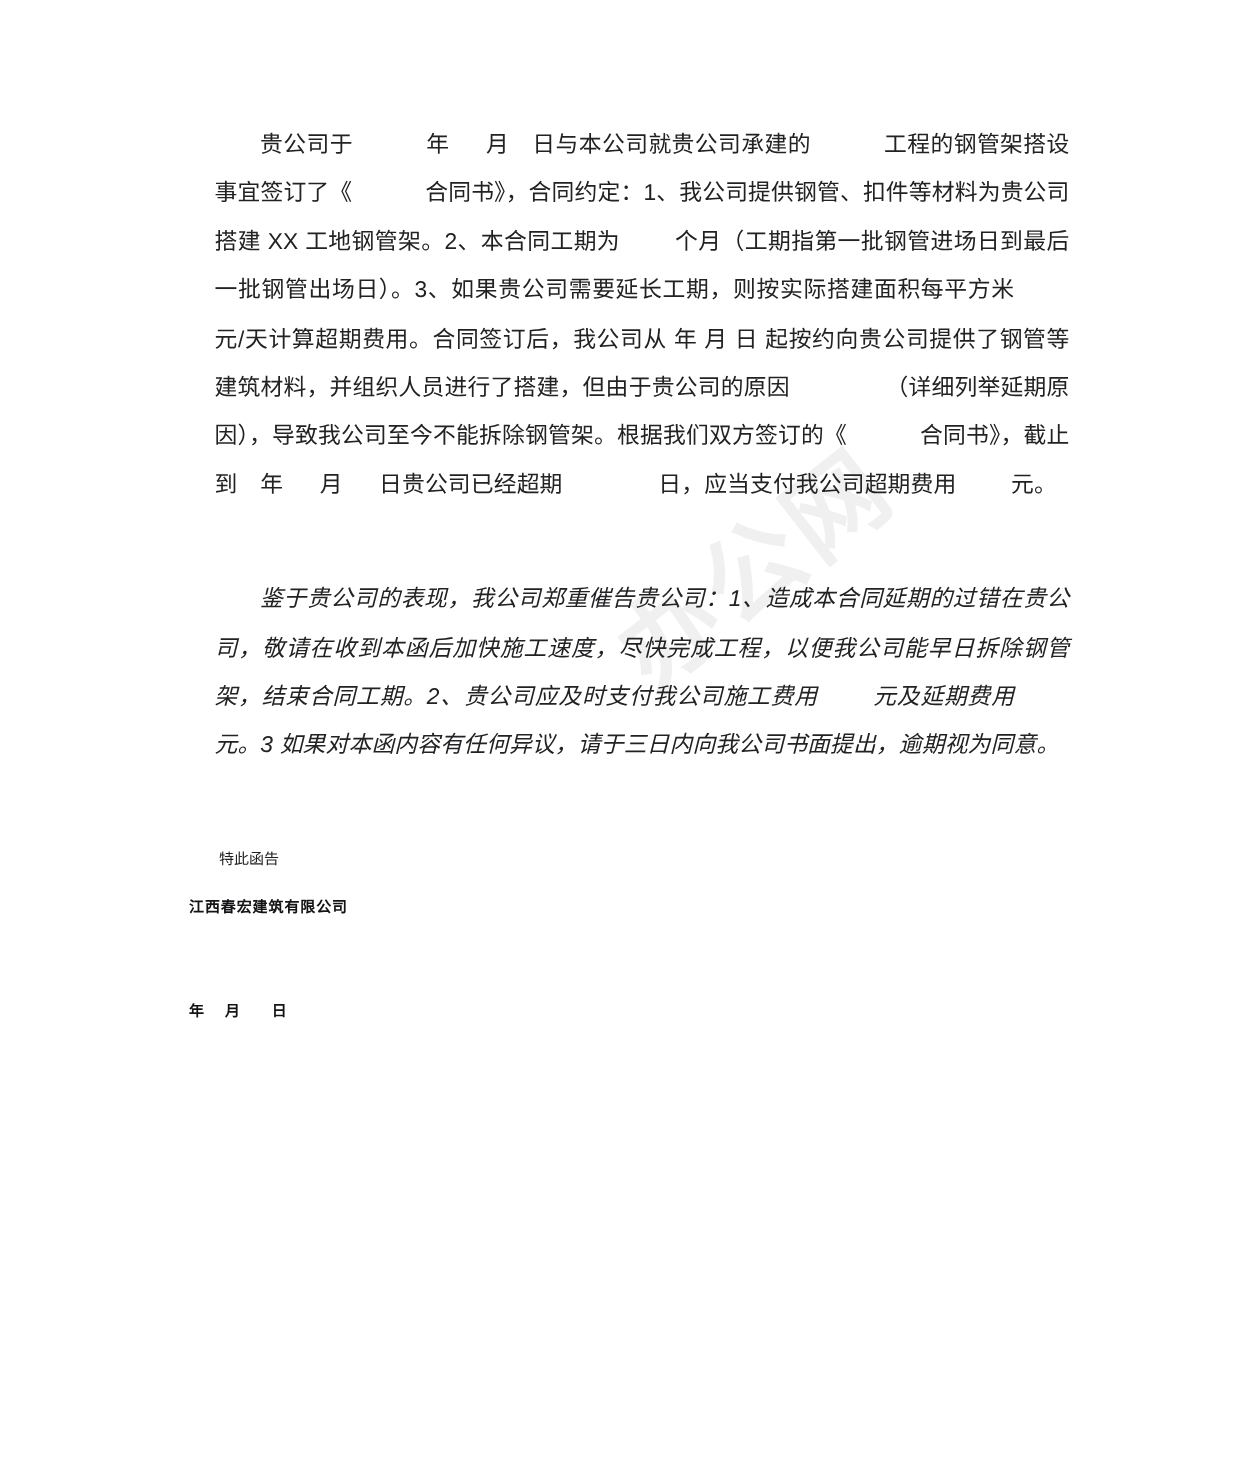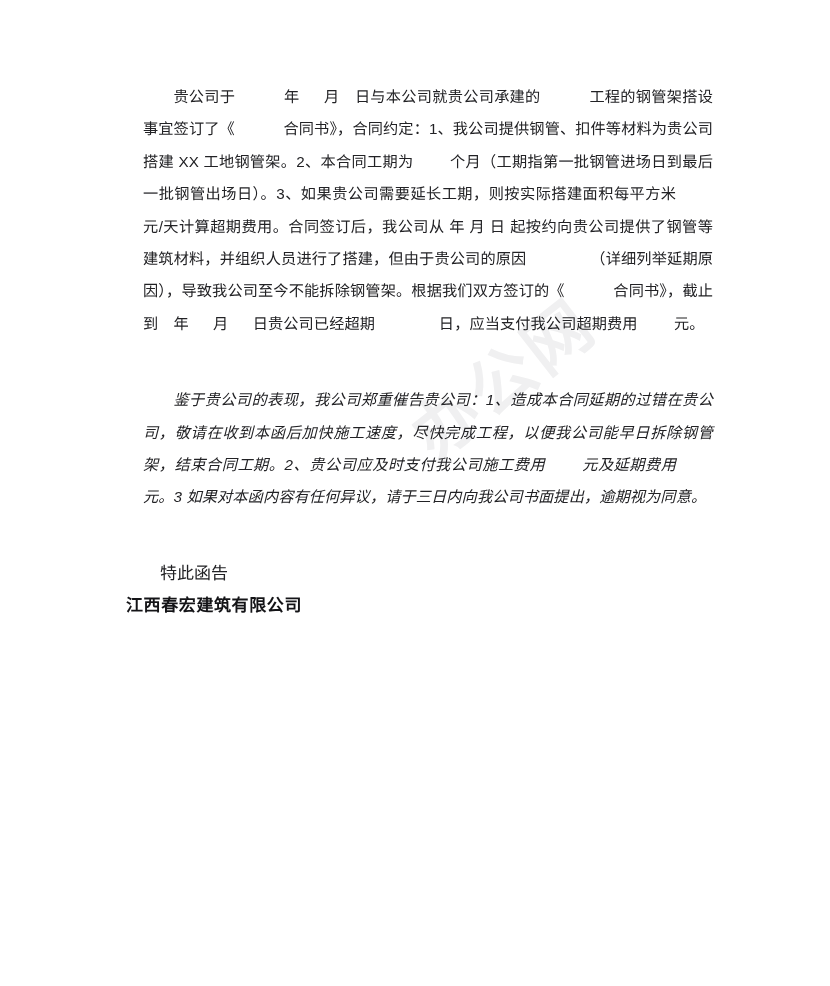--- a/index.html
+++ b/index.html
@@ -75,21 +75,21 @@
   .gap-sm  { width: 1.0em; }
   .gap-md  { width: 1.6em; }
   .gap-lg  { width: 2.4em; }
   .gap-xl  { width: 3.2em; }
   .gap-xxl { width: 4.2em; }
 
   #p1 { margin-top: 81px; }
   #p2 { margin-top: 44px; font-style: italic; }
 
   .closing {
-    font-size: 17px;
+    font-size: 10px;
     line-height: 32.4px;
     color: #222225;
     margin: 0;
   }
   #closing-line  { margin-top: 44px; }
   #company-name  {
     font-weight: 700;
     letter-spacing: 0.6px;
     color: #141417;
   }
@@ -113,15 +113,22 @@
   <div class="doc">
 
     <p class="para indent" id="p1"><span>贵公司于</span><span class="blank gap-xl"></span><span>年</span><span class="blank gap-md"></span><span>月</span><span class="blank gap-sm"></span><span>日与本公司就贵公司承建的</span><span class="blank gap-xl"></span><span>工程的钢管架搭设事宜签订了《</span><span class="blank gap-xl"></span><span>合同书》，合同约定：1、我公司提供钢管、扣件等材料为贵公司搭建 XX 工地钢管架。2、本合同工期为</span><span class="blank gap-lg"></span><span>个月（工期指第一批钢管进场日到最后一批钢管出场日）。3、如果贵公司需要延长工期，则按实际搭建面积每平方米</span><span class="blank gap-lg"></span><span>元/天计算超期费用。合同签订后，我公司从 年 月 日 起按约向贵公司提供了钢管等建筑材料，并组织人员进行了搭建，但由于贵公司的原因</span><span class="blank gap-xxl"></span><span>（详细列举延期原因），导致我公司至今不能拆除钢管架。根据我们双方签订的《</span><span class="blank gap-xl"></span><span>合同书》，截止到</span><span class="blank gap-sm"></span><span>年</span><span class="blank gap-md"></span><span>月</span><span class="blank gap-md"></span><span>日贵公司已经超期</span><span class="blank gap-xxl"></span><span>日，应当支付我公司超期费用</span><span class="blank gap-lg"></span><span>元。</span></p>
 
     <p class="para indent" id="p2"><span>鉴于贵公司的表现，我公司郑重催告贵公司：1、造成本合同延期的过错在贵公司，敬请在收到本函后加快施工速度，尽快完成工程，以便我公司能早日拆除钢管架，结束合同工期。2、贵公司应及时支付我公司施工费用</span><span class="blank gap-lg"></span><span>元及延期费用</span><span class="blank gap-lg"></span><span>元。3 如果对本函内容有任何异议，请于三日内向我公司书面提出，逾期视为同意。</span></p>
 
     <p class="closing indent" id="closing-line">特此函告</p>
 
     <p class="closing" id="company-name">江西春宏建筑有限公司</p>
 
+    <p class="closing" id="date-line">
+      <span>年</span>
+      <span class="date-sep-sm"></span>
+      <span>月</span>
+      <span class="date-sep-lg"></span>
+      <span>日</span>
+    </p>
 
   </div>
 </div>
 
 </body></html>

